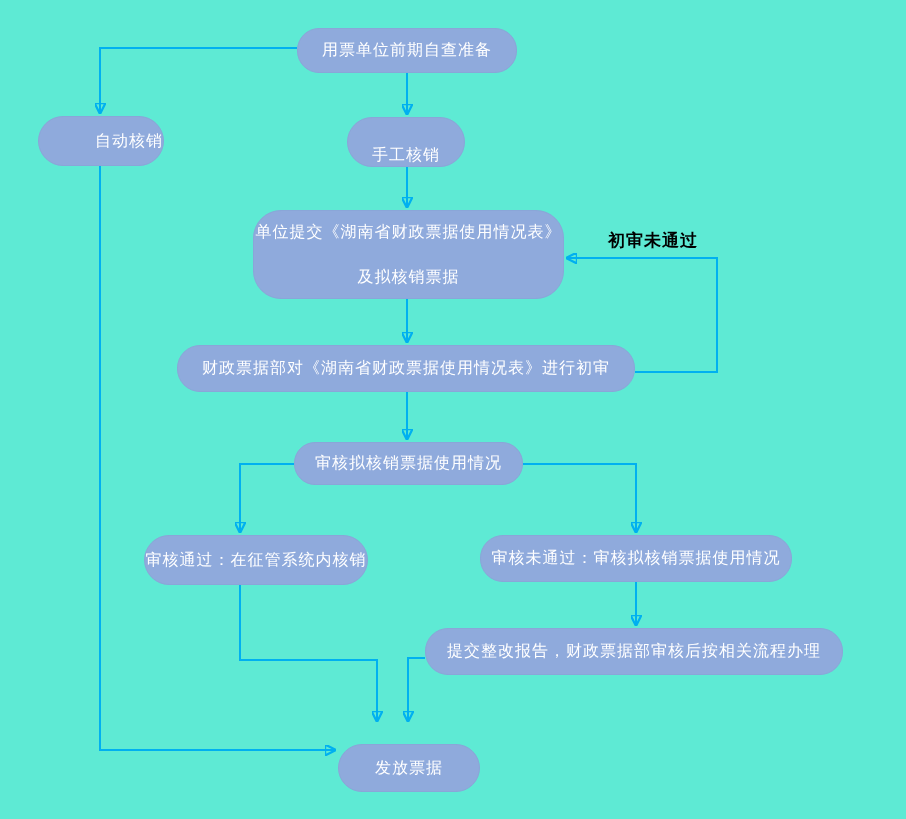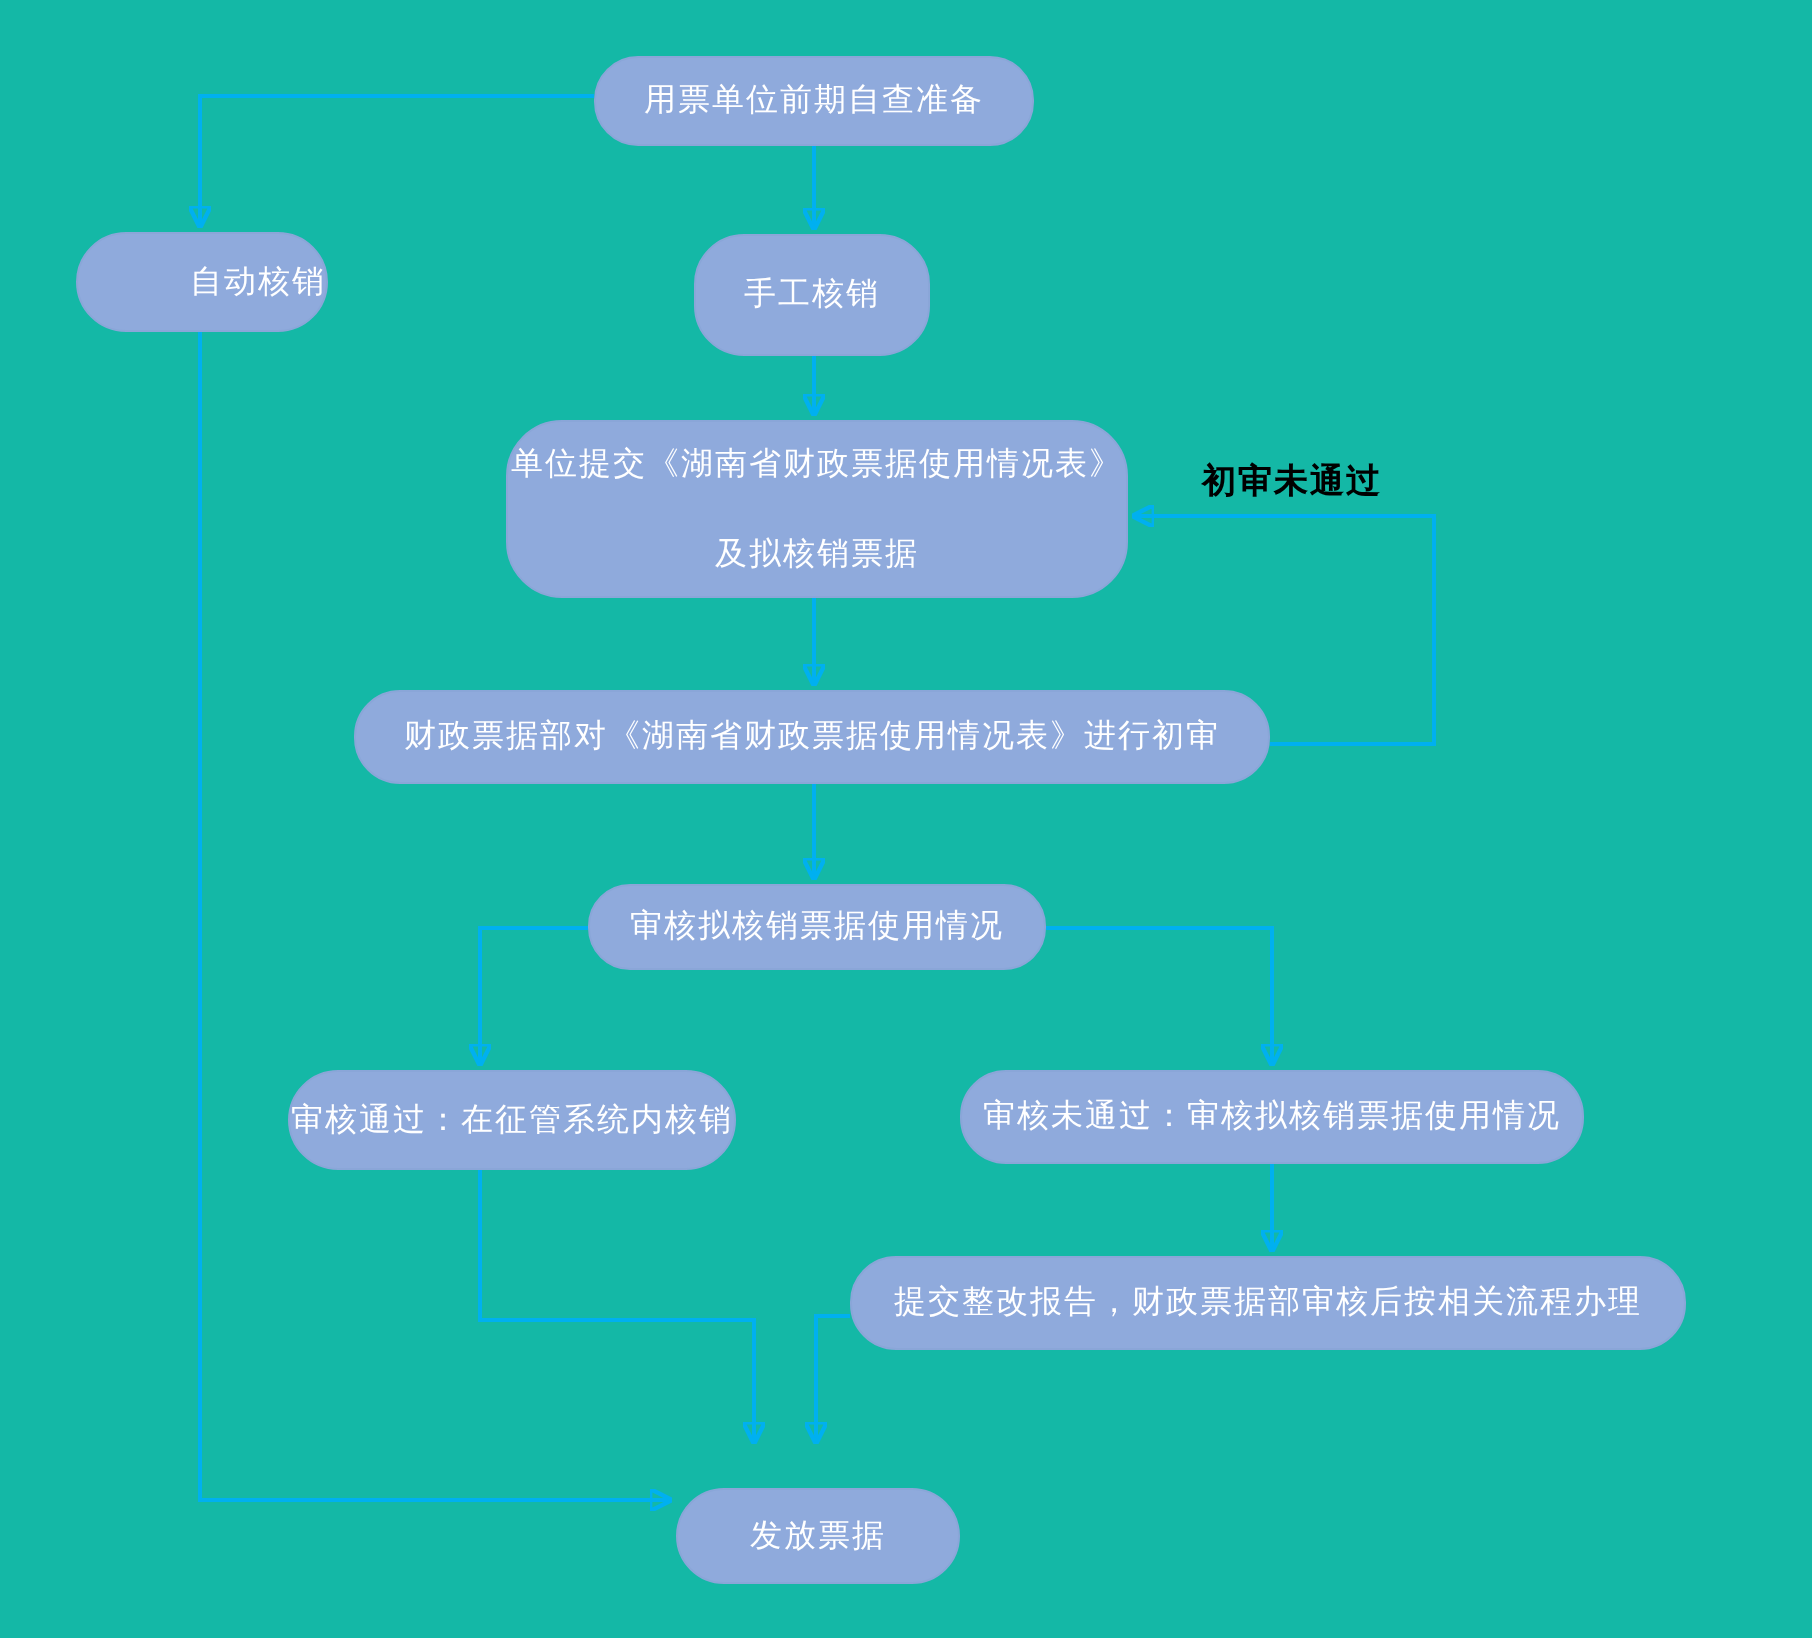--- a/index.html
+++ b/index.html
@@ -5,21 +5,21 @@
   html, body {
     margin: 0;
     padding: 0;
     background: #ffffff;
     font-family: "DejaVu Sans", "Liberation Sans", sans-serif;
   }
   .canvas {
     position: relative;
     width: 906px;
     height: 819px;
-    background: #14b8a6;
+    background: #5eead4;
     overflow: hidden;
   }
   .connector-layer {
     position: absolute;
     left: 0;
     top: 0;
     width: 906px;
     height: 819px;
   }
   .connector-layer path {
@@ -35,39 +35,39 @@
     font-size: 16px;
     letter-spacing: 1px;
     display: flex;
     align-items: center;
     justify-content: center;
     text-align: center;
     box-sizing: border-box;
   }
   .node-self-check   { left: 297px; top: 28px;  width: 220px; height: 45px; border-radius: 22px; }
   .node-auto         { left: 38px;  top: 116px; width: 126px; height: 50px; border-radius: 25px; justify-content: flex-end; }
-  .node-manual       { left: 347px; top: 117px; width: 118px; height: 61px; border-radius: 25px; }
+  .node-manual       { left: 347px; top: 117px; width: 118px; height: 50px; border-radius: 25px; align-items: flex-end; }
   .node-submit       { left: 253px; top: 210px; width: 311px; height: 89px; border-radius: 28px;
                        flex-direction: column; gap: 24px; }
   .node-initial      { left: 177px; top: 345px; width: 458px; height: 47px; border-radius: 23px; }
   .node-usage        { left: 294px; top: 442px; width: 229px; height: 43px; border-radius: 21px; }
   .node-pass         { left: 144px; top: 535px; width: 224px; height: 50px; border-radius: 25px; }
   .node-fail         { left: 480px; top: 535px; width: 312px; height: 47px; border-radius: 23px; }
   .node-rect         { left: 425px; top: 628px; width: 418px; height: 47px; border-radius: 23px; }
   .node-issue        { left: 338px; top: 744px; width: 142px; height: 48px; border-radius: 24px; align-items: center; }
   .edge-label {
     position: absolute;
     left: 601px;
     top: 229px;
     width: 104px;
     font-size: 17px;
     font-weight: bold;
     color: #000000;
     letter-spacing: 1px;
-    text-align: left;
+    text-align: center;
     white-space: nowrap;
   }
 </style>
 </head>
 <body>
 
 <div class="canvas">
 
   <svg class="connector-layer" width="906" height="819" viewBox="0 0 906 819" xmlns="http://www.w3.org/2000/svg">
     <defs>

